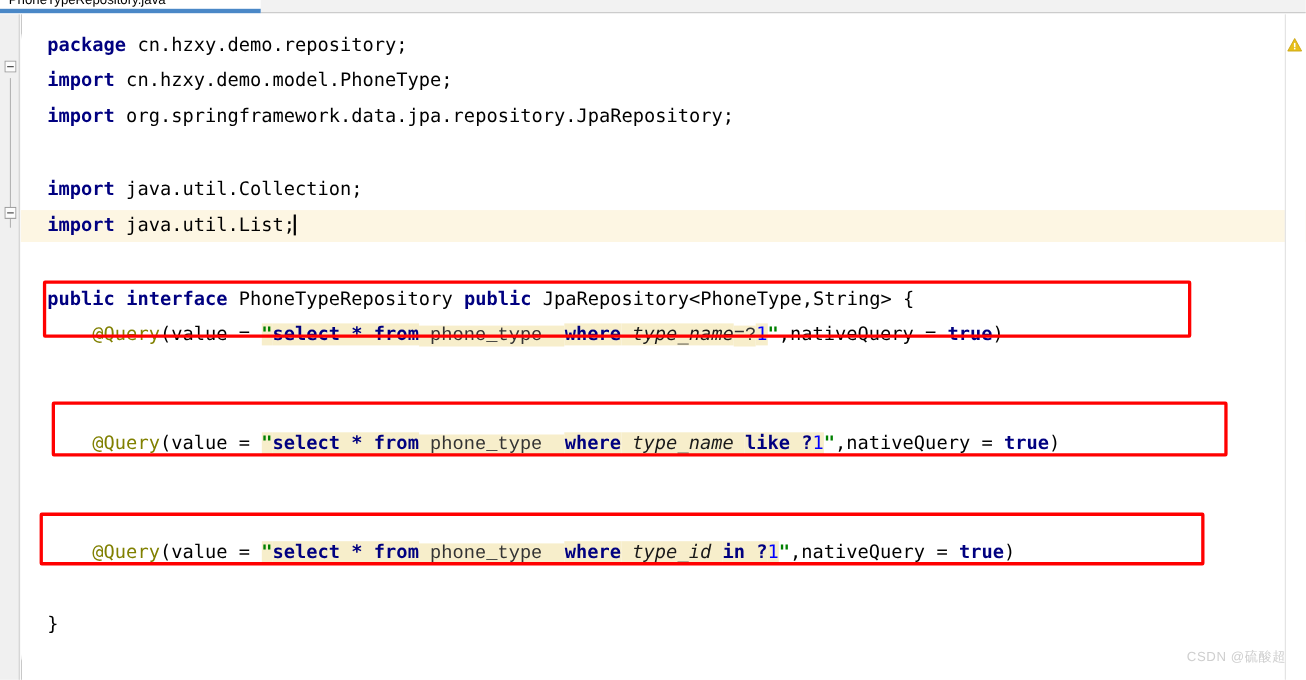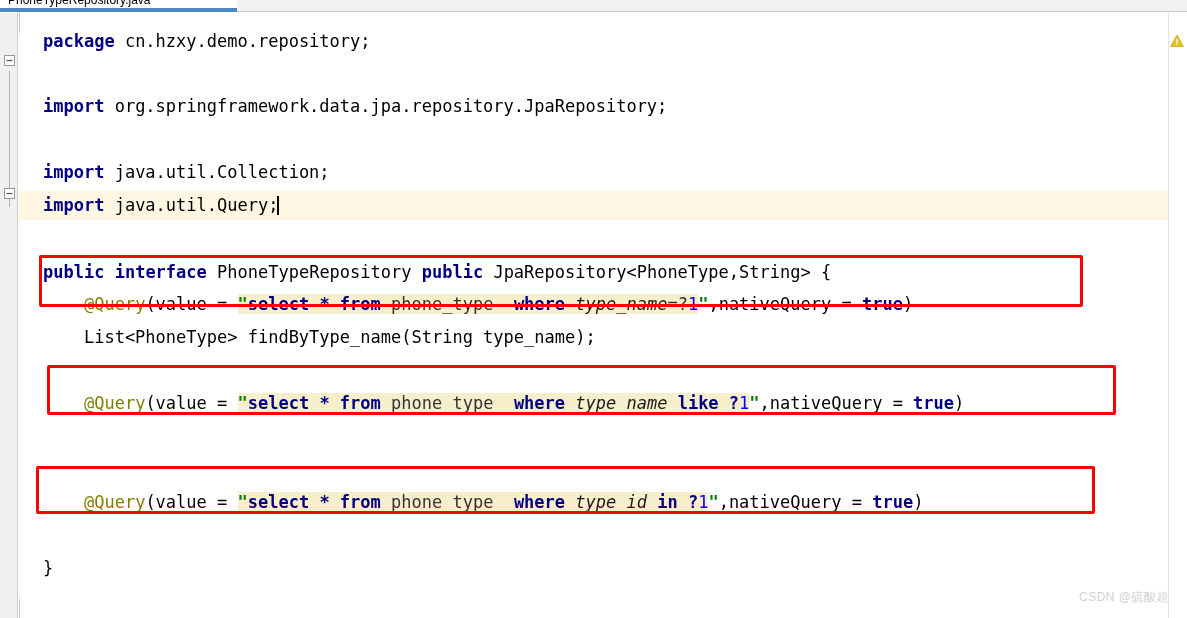--- a/index.html
+++ b/index.html
@@ -91,21 +91,21 @@
     background: #fdf6e3;
     padding-left: 24px;
   }
 
   
   .kw      { color: #000080; font-weight: bold; }   
   .plain   { color: #000000; }
   .anno    { color: #808000; }                       
   .strq    { color: #008000; font-weight: bold; }    
   .sqlkw   { color: #000080; font-weight: bold; }    
-  .sqlid   { color: #333333; }                       
+  .sqlid   { color: #333333; font-family: Liberation Mono, monospace; }                       
   .sqlfld  { color: #1a1a1a; font-style: italic; }   
   .sqlnum  { color: #0000ff; }                       
   .boolkw  { color: #000080; font-weight: bold; }    
   .sqlhl   { background: #f7eecb; }                  
 
   
   .caret {
     display: inline-block;
     width: 2px; height: 19px;
     background: #000000;
@@ -170,33 +170,33 @@
         <line x1="2.5" y1="5.5" x2="8.5" y2="5.5" stroke="#555" stroke-width="1.2"></line>
       </svg>
     </div>
   </div>
   <div id="left-rule"></div>
 
   <div id="code-surface">
 
     <div class="line" style="top:14px"><span class="kw">package</span><span class="plain"> cn.hzxy.demo.repository;</span></div>
 
+    <div class="line" style="top:46px"><span class="kw">import</span><span class="plain"> cn.hzxy.demo.model.PhoneType;</span></div>
 
     <div class="line" style="top:79px"><span class="kw">import</span><span class="plain"> org.springframework.data.jpa.repository.JpaRepository;</span></div>
 
 
     <div class="line" style="top:145px"><span class="kw">import</span><span class="plain"> java.util.Collection;</span></div>
 
-    <div class="line caret-line" style="top:178px"><span class="kw">import</span><span class="plain"> java.util.Query;</span><span class="caret"></span></div>
+    <div class="line caret-line" style="top:178px"><span class="kw">import</span><span class="plain"> java.util.List;</span><span class="caret"></span></div>
 
     <div class="line" style="top:245px"><span class="kw">public</span><span class="plain"> </span><span class="kw">interface</span><span class="plain"> PhoneTypeRepository </span><span class="kw">public</span><span class="plain"> JpaRepository&lt;PhoneType,String&gt; {</span></div>
 
     <div class="line" style="top:277px"><span class="plain">    </span><span class="anno">@Query</span><span class="plain">(value = </span><span class="strq sqlhl">"</span><span class="sqlkw sqlhl">select * from</span><span class="sqlid sqlhl"> phone_type  </span><span class="sqlkw sqlhl">where</span><span class="sqlfld sqlhl"> type_name</span><span class="sqlid sqlhl">=?</span><span class="sqlnum sqlhl">1</span><span class="strq">"</span><span class="plain">,nativeQuery = </span><span class="boolkw">true</span><span class="plain">)</span></div>
 
-    <div class="line" style="top:310px">    List&lt;PhoneType&gt; findByType_name(String type_name);</div>
 
     <div class="line" style="top:376px"><span class="plain">    </span><span class="anno">@Query</span><span class="plain">(value = </span><span class="strq sqlhl">"</span><span class="sqlkw sqlhl">select * from</span><span class="sqlid sqlhl"> phone_type  </span><span class="sqlkw sqlhl">where</span><span class="sqlfld sqlhl"> type_name </span><span class="sqlkw sqlhl">like ?</span><span class="sqlnum sqlhl">1</span><span class="strq">"</span><span class="plain">,nativeQuery = </span><span class="boolkw">true</span><span class="plain">)</span></div>
 
 
     <div class="line" style="top:475px"><span class="plain">    </span><span class="anno">@Query</span><span class="plain">(value = </span><span class="strq sqlhl">"</span><span class="sqlkw sqlhl">select * from</span><span class="sqlid sqlhl"> phone_type  </span><span class="sqlkw sqlhl">where</span><span class="sqlfld sqlhl"> type_id </span><span class="sqlkw sqlhl">in ?</span><span class="sqlnum sqlhl">1</span><span class="strq">"</span><span class="plain">,nativeQuery = </span><span class="boolkw">true</span><span class="plain">)</span></div>
 
 
     <div class="line" style="top:541px">}</div>
 
   </div>

